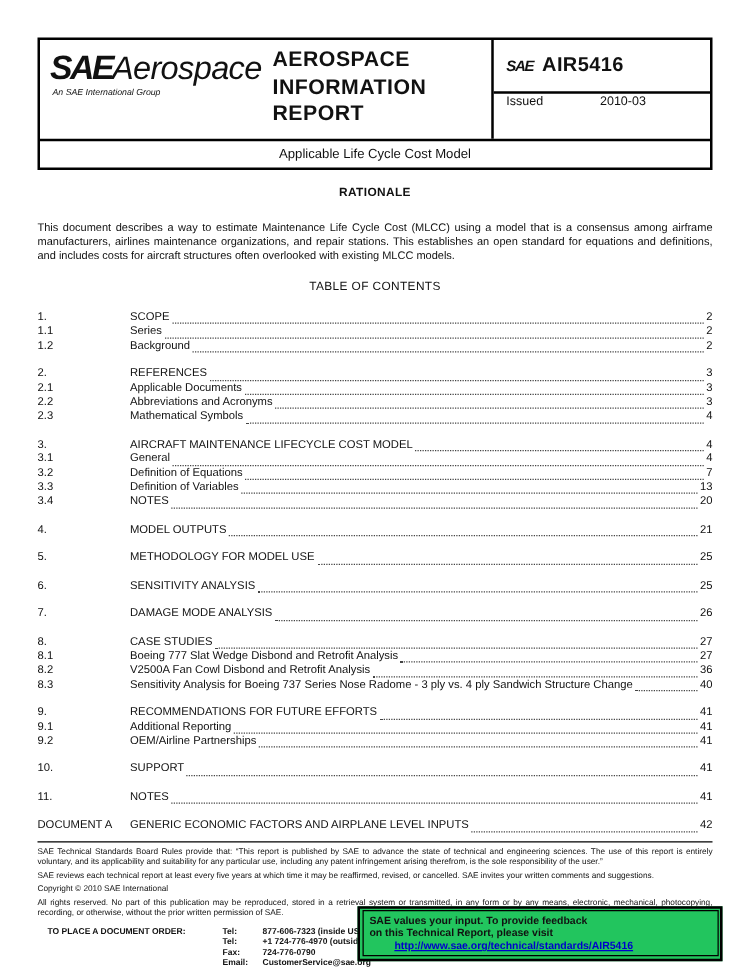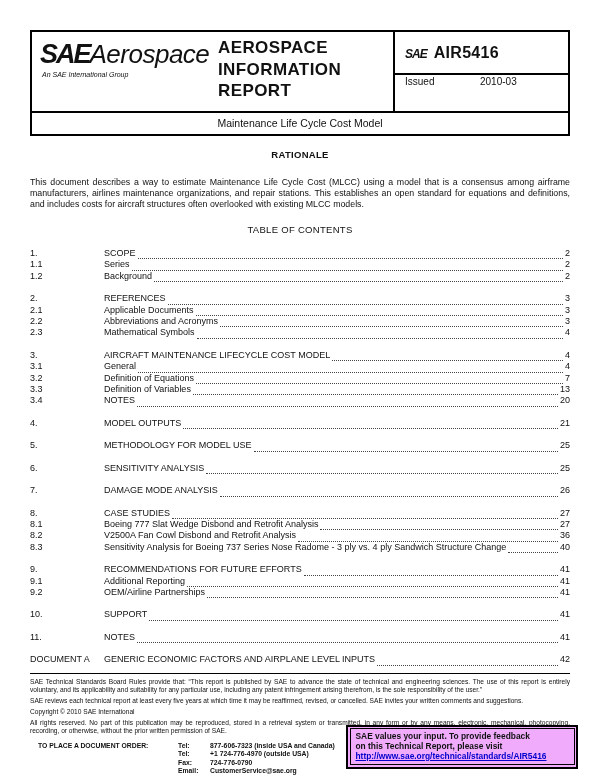--- a/index.html
+++ b/index.html
@@ -50,25 +50,25 @@
   .legal { margin-top:4px; font-size:6.6px; line-height:8px; text-align:justify; }
   .legal p { margin:0 0 3px 0; }
   .order-block { margin:7px 0 0 8px; font-size:6.8px; line-height:8.6px; }
   .order-row { display:flex; }
   .order-label { width:140px; font-weight:bold; flex-shrink:0; }
   .order-key { width:32px; flex-shrink:0; }
   .order-val { font-weight:bold; }
   .web-row { margin-top:3px; }
 
   .feedback-box {
-    position:absolute; right:-8px; top:52px; width:232px;
-    border:2px solid #000; padding:1.5px; background:#f0abfc;
+    position:absolute; right:-8px; top:52px; width:292px;
+    border:2px solid #000; padding:1.5px; background:#22c55e;
   }
   .feedback-inner { border:1px solid #000; padding:2px 5px 3px 5px; font-size:8.4px; font-weight:bold; line-height:10px; }
-  .feedback-link { color:var(--link); text-decoration:underline; cursor:pointer; }
+  .feedback-link { color:var(--link); text-decoration:underline; cursor:pointer;margin-left:20px; }
 
   .watermark { position:absolute; right:-12px; bottom:-28px; opacity:0.95; }
   .wm-row { display:flex; align-items:baseline; }
   .wm-sae { font-weight:900; font-style:italic; font-size:27px; letter-spacing:-2px; color:var(--wm-light); }
 </style>
 </head>
 <body>
 
 <div class="page">
 
@@ -90,21 +90,21 @@
       <div class="num-cell">
         <div class="num-top">
           <span class="glyph-sae">SAE</span><span class="doc-number">AIR5416</span>
         </div>
         <div class="num-bottom">
           <span class="issued-label">Issued</span>
           <span>2010-03</span>
         </div>
       </div>
     </div>
-    <div class="subtitle-row">Maintenance Life Cycle Cost Model</div>
+    <div class="subtitle-row">Applicable Life Cycle Cost Model</div>
   </div>
 
   <div class="centered-heading rationale-heading">RATIONALE</div>
   <div class="rationale-body">This document describes a way to estimate Maintenance Life Cycle Cost (MLCC) using a model that is a consensus among airframe manufacturers, airlines maintenance organizations, and repair stations.  This establishes an open standard for equations and definitions, and includes costs for aircraft structures often overlooked with existing MLCC models.</div>
 
   <div class="centered-heading toc-heading">TABLE OF CONTENTS</div>
   <div class="toc">
     <div class="toc-row">
       <span class="toc-num">1.</span>
       <span class="toc-title">SCOPE</span>

